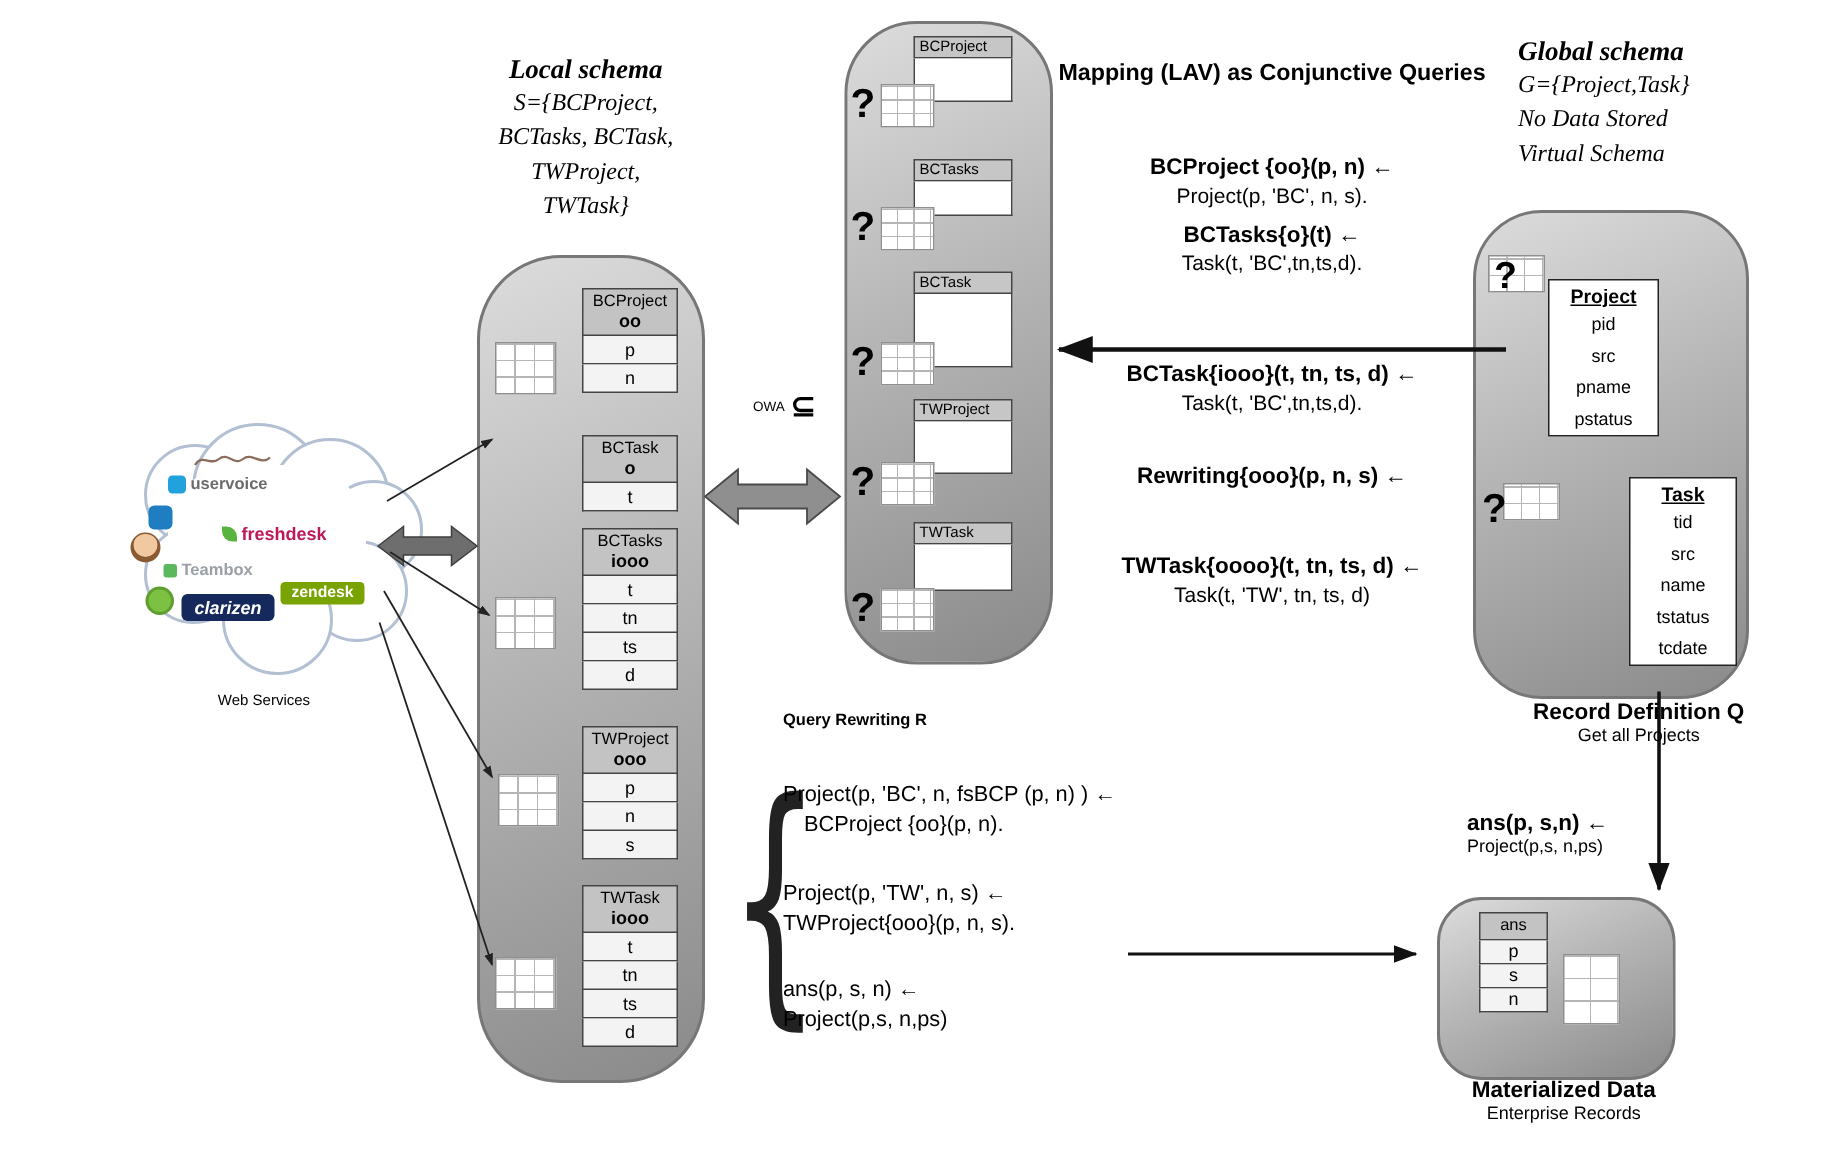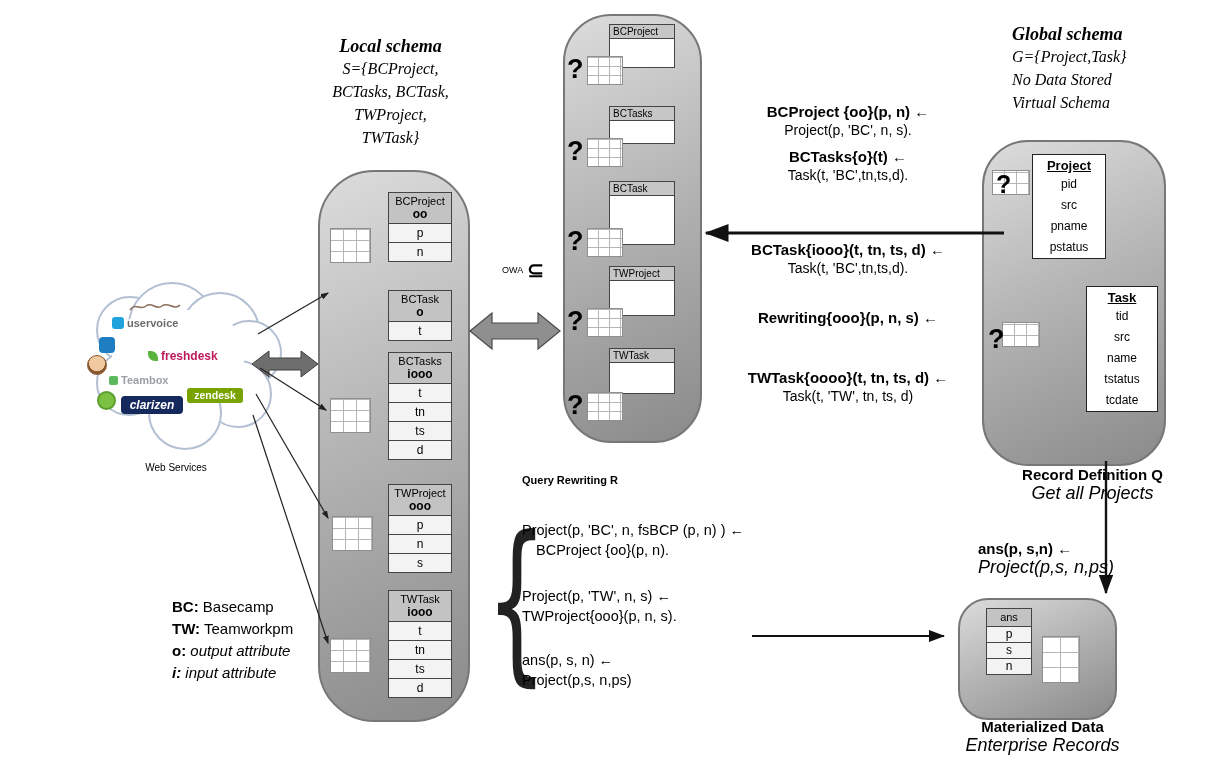--- a/index.html
+++ b/index.html
@@ -26,38 +26,38 @@
       repeating-linear-gradient(0deg,transparent 0 10px,#b5b5b5 10px 11px);}
   .gmat{width:36px;height:45px;background-image:
       repeating-linear-gradient(90deg,transparent 0 17px,#b5b5b5 17px 18px),
       repeating-linear-gradient(0deg,transparent 0 14px,#b5b5b5 14px 15px);}
   
   .mcard{position:absolute;width:66px;font-size:10px;}
   .mcard .mhdr{background:#c6c6c6;border:1px solid #444;padding:1px 3px;text-align:left;}
   .mcard .mbody{background:#fff;border:1px solid #444;border-top:none;}
   .qmark{position:absolute;font-size:27px;font-weight:700;z-index:2;}
   
-  .gcard{position:absolute;background:#fff;border:1px solid #222;font-size:12px;text-align:center;z-index:2;}
+  .gcard{position:absolute;background:#fff;border:1px solid #222;font-size:12px;text-align:center;z-index:2;margin-top:32px;}
   .gcard .ghdr{font-weight:700;text-decoration:underline;padding:3px 0 1px;font-size:13px;}
   .gcard .grow{height:21px;line-height:21px;}
   
   .schema-title{font-family:"Liberation Serif",serif;font-style:italic;font-weight:700;font-size:18px;}
   .schema-sub{font-family:"Liberation Serif",serif;font-style:italic;font-size:16px;line-height:23px;}
   .txt{position:absolute;z-index:3;}
   .map-title{font-weight:700;font-size:15.5px;text-align:center;}
   .map-pair{position:absolute;left:0;width:100%;text-align:center;}
   .map-head{font-weight:700;font-size:15px;line-height:19px;}
   .map-body{font-size:14px;line-height:19px;}
   .rw-line{font-size:14.5px;line-height:20px;white-space:nowrap;}
   .rw-ind{padding-left:14px;}
   .legend-line{font-size:15px;line-height:22px;}
   .legend-term{font-weight:700;}
   .it{font-style:italic;}
   .bold15{font-weight:700;font-size:15px;}
-  .reg14{font-size:18px;font-style:italic;}
+  .reg14{font-size:12px;}
   
   .ccir{position:absolute;background:#fff;border:2px solid #b3bfd2;border-radius:50%;z-index:1;}
   .ccore{position:absolute;background:#fff;border-radius:45px;z-index:1;}
   .logo{position:absolute;z-index:2;display:flex;align-items:center;gap:3px;white-space:nowrap;}
   .uv-ic{width:12px;height:12px;background:#22a2dd;border-radius:3px;}
   .lg-uv{font-size:11px;font-weight:700;color:#6b6b6b;}
   .fd-leaf{width:10px;height:10px;background:#59b33e;border-radius:0 70% 0 70%;}
   .lg-fd{font-size:12px;font-weight:700;color:#be185d;}
   .tb-ic{width:9px;height:9px;background:#5cb85c;border-radius:2px;}
   .lg-tb{font-size:11px;font-weight:700;color:#9aa0a6;}
@@ -104,38 +104,20 @@
   <div class="logo" style="left:109px;top:374px">
     <span class="tb-ic"></span>
     <span class="lg-tb">Teambox</span>
   </div>
   <div class="gdot" style="left:97px;top:391px"></div>
   <div class="chip chip-cl" style="left:121px;top:396px">clarizen</div>
   <div class="chip chip-zd" style="left:187px;top:388px">zendesk</div>
   <div class="txt" style="left:118px;top:462px;width:116px;text-align:center;font-size:10px">Web Services</div>
 
 
-  <div class="txt" style="left:172px;top:596px">
-    <div class="legend-line">
-      <span class="legend-term">BC:</span>
-      <span>Basecamp</span>
-    </div>
-    <div class="legend-line">
-      <span class="legend-term">TW:</span>
-      <span>Teamworkpm</span>
-    </div>
-    <div class="legend-line">
-      <span class="legend-term">o:</span>
-      <span class="it">output attribute</span>
-    </div>
-    <div class="legend-line">
-      <span class="legend-term it">i:</span>
-      <span class="it">input attribute</span>
-    </div>
-  </div>
 
   <div class="txt" style="left:298px;top:36px;width:185px;text-align:center">
     <div class="schema-title">Local schema</div>
     <div class="schema-sub">S={BCProject,</div>
     <div class="schema-sub">BCTasks, BCTask,</div>
     <div class="schema-sub">TWProject,</div>
     <div class="schema-sub">TWTask}</div>
   </div>
 
   <div class="panel" style="left:318px;top:170px;width:148px;height:548px;border-radius:56px">
@@ -231,20 +213,21 @@
 
     <div class="mcard" style="left:44px;top:332px">
       <div class="mhdr">TWTask</div>
       <div class="mbody" style="height:30px"></div>
     </div>
     <div class="qmark" style="left:2px;top:374px">?</div>
     <div class="gridbg gm" style="left:22px;top:376px"></div>
   </div>
 
   <div class="txt" style="left:698px;top:40px;width:300px;height:390px">
+    <div class="map-title">Mapping (LAV) as Conjunctive Queries</div>
     <div class="map-pair" style="top:62px">
       <div class="map-head">BCProject {oo}(p, n)  ←</div>
       <div class="map-body">Project(p,  'BC', n, s).</div>
     </div>
     <div class="map-pair" style="top:107px">
       <div class="map-head">BCTasks{o}(t) ←</div>
       <div class="map-body">Task(t, 'BC',tn,ts,d).</div>
     </div>
     <div class="map-pair" style="top:200px">
       <div class="map-head">BCTask{iooo}(t, tn, ts, d)  ←</div>

